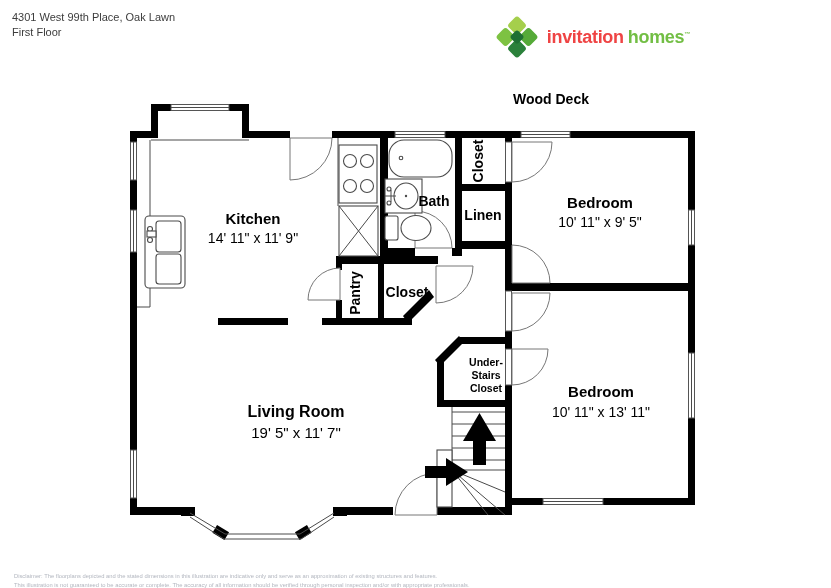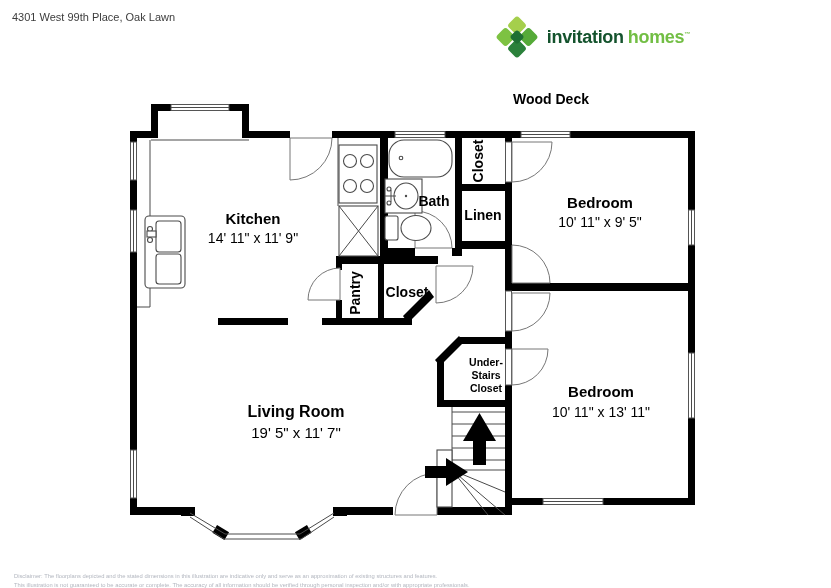--- a/index.html
+++ b/index.html
@@ -3,21 +3,21 @@
 <meta charset="utf-8">
 <style>
   html,body { margin:0; padding:0; background:#fff; }
   .page {
     position:relative; width:706px; height:588px; background:#ffffff;
     overflow:hidden; font-family:"Liberation Sans", sans-serif;
   }
   .header { position:absolute; left:12px; top:10px; font-size:11px; line-height:15px; color:#3c3c3c; }
   .logo { position:absolute; right:16px; top:14px; display:flex; align-items:center; }
   .logo-words { font-size:18px; font-weight:bold; letter-spacing:-0.3px; margin-left:7px; white-space:nowrap; }
-  .logo-word-primary { color:#14532d; }
+  .logo-word-primary { color:#ef4444; }
   .logo-word-secondary { color:#72BE44; margin-left:4px;margin-top:48px; }
   .logo-tm { font-size:6px; color:#72BE44; vertical-align:super; }
   .plan-svg { position:absolute; left:0; top:0; }
   .plan-svg text { font-family:"Liberation Sans", sans-serif; fill:#000; }
   .room-name { font-weight:bold; font-size:15px; text-anchor:middle; }
   .room-dims { font-size:14px; text-anchor:middle; }
   .small-name { font-weight:bold; font-size:14px; text-anchor:middle; }
   .tiny-name { font-weight:bold; font-size:10.5px; text-anchor:middle; }
   .deck-name { font-weight:bold; font-size:14px; text-anchor:middle; }
   .wall { fill:#000; }
@@ -28,20 +28,21 @@
   .arrow { fill:#000; }
   .disclaimer { position:absolute; left:14px; top:572px; font-size:5.8px; line-height:8.5px; color:#b2b6bf; white-space:nowrap; }
 </style>
 </head>
 <body>
 
 <div class="page">
 
   <div class="header">
     <div>4301 West 99th Place, Oak Lawn</div>
+    <div>First Floor</div>
   </div>
 
   <div class="logo">
     <svg width="46" height="46" viewBox="0 0 48 48">
       <rect x="16.5" y="28.5" width="15" height="15" rx="3.5" transform="rotate(45 24 36)" fill="#2B813B"></rect>
       <rect x="28.5" y="16.5" width="15" height="15" rx="3.5" transform="rotate(45 36 24)" fill="#55AA38"></rect>
       <rect x="4.5" y="16.5" width="15" height="15" rx="3.5" transform="rotate(45 12 24)" fill="#7DC242"></rect>
       <rect x="16.5" y="4.5" width="15" height="15" rx="3.5" transform="rotate(45 24 12)" fill="#A5CF4C"></rect>
       <rect x="18.5" y="18.5" width="11" height="11" rx="2.5" transform="rotate(45 24 24)" fill="#1E6F33"></rect>
     </svg>

